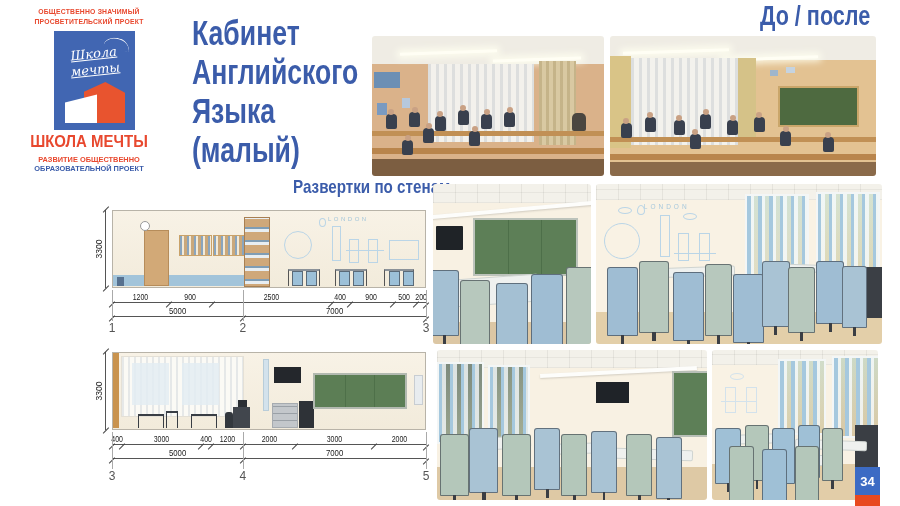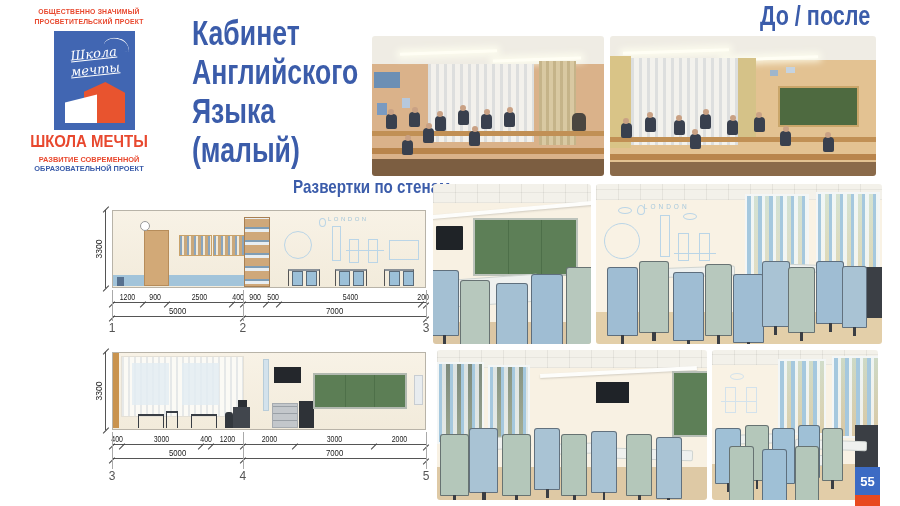--- a/index.html
+++ b/index.html
@@ -93,21 +93,21 @@
   <div class="banner">
     <div class="flourish"></div>
     <div class="script">
       <div>Школа</div>
       <div>мечты</div>
     </div>
     <div class="bld-r"></div>
     <div class="bld-w"></div>
   </div>
   <div class="logo-name">ШКОЛА МЕЧТЫ</div>
-  <div class="tag tag1">РАЗВИТИЕ СОВРЕМЕННОЙ</div>
+  <div class="tag tag1">РАЗВИТИЕ ОБЩЕСТВЕННО</div>
   <div class="tag tag2">ОБРАЗОВАТЕЛЬНОЙ ПРОЕКТ</div>
 
   <div class="main-title">
     <div>Кабинет</div>
     <div>Английского</div>
     <div>Языка</div>
     <div>(малый)</div>
   </div>
   <div class="ba-label">До / после</div>
   <div class="elev-label">Развертки по стенам</div>
@@ -159,23 +159,20 @@
             <span>2500</span>
           </div>
           <div class="seg" style="flex-grow: 400;">
             <span>400</span>
           </div>
           <div class="seg" style="flex-grow: 900;">
             <span>900</span>
           </div>
           <div class="seg" style="flex-grow: 500; align-items: flex-end;">
             <span>500</span>
-          </div>
-          <div class="seg" style="flex-grow: 5400;">
-            <span>5400</span>
           </div>
           <div class="seg" style="flex-grow: 200;">
             <span>200</span>
           </div>
         </div>
       <div class="dimrow totals">
           <div class="seg" style="flex-grow: 5000;">
             <span>5000</span>
           </div>
           <div class="seg" style="flex-grow: 7000;">
@@ -402,16 +399,16 @@
     <div class="ch" style="left:2%;top:52%;width:14%;height:36%;background:#9fc0d6;"></div>
     <div class="ch" style="left:20%;top:50%;width:13%;height:36%;background:#b4c7ba;"></div>
     <div class="ch" style="left:36%;top:52%;width:13%;height:36%;background:#9fc0d6;"></div>
     <div class="ch" style="left:52%;top:50%;width:12%;height:34%;background:#9fc0d6;"></div>
     <div class="ch" style="left:66%;top:52%;width:12%;height:34%;background:#b4c7ba;"></div>
     <div class="ch" style="left:10%;top:64%;width:14%;height:36%;background:#b4c7ba;"></div>
     <div class="ch" style="left:30%;top:66%;width:14%;height:36%;background:#9fc0d6;"></div>
     <div class="ch" style="left:50%;top:64%;width:13%;height:36%;background:#b4c7ba;"></div>
   </div>
 
-  <div class="badge-b">55</div>
+  <div class="badge-b">34</div>
   <div class="badge-r"></div>
 
 </div>
 
 </body></html>

